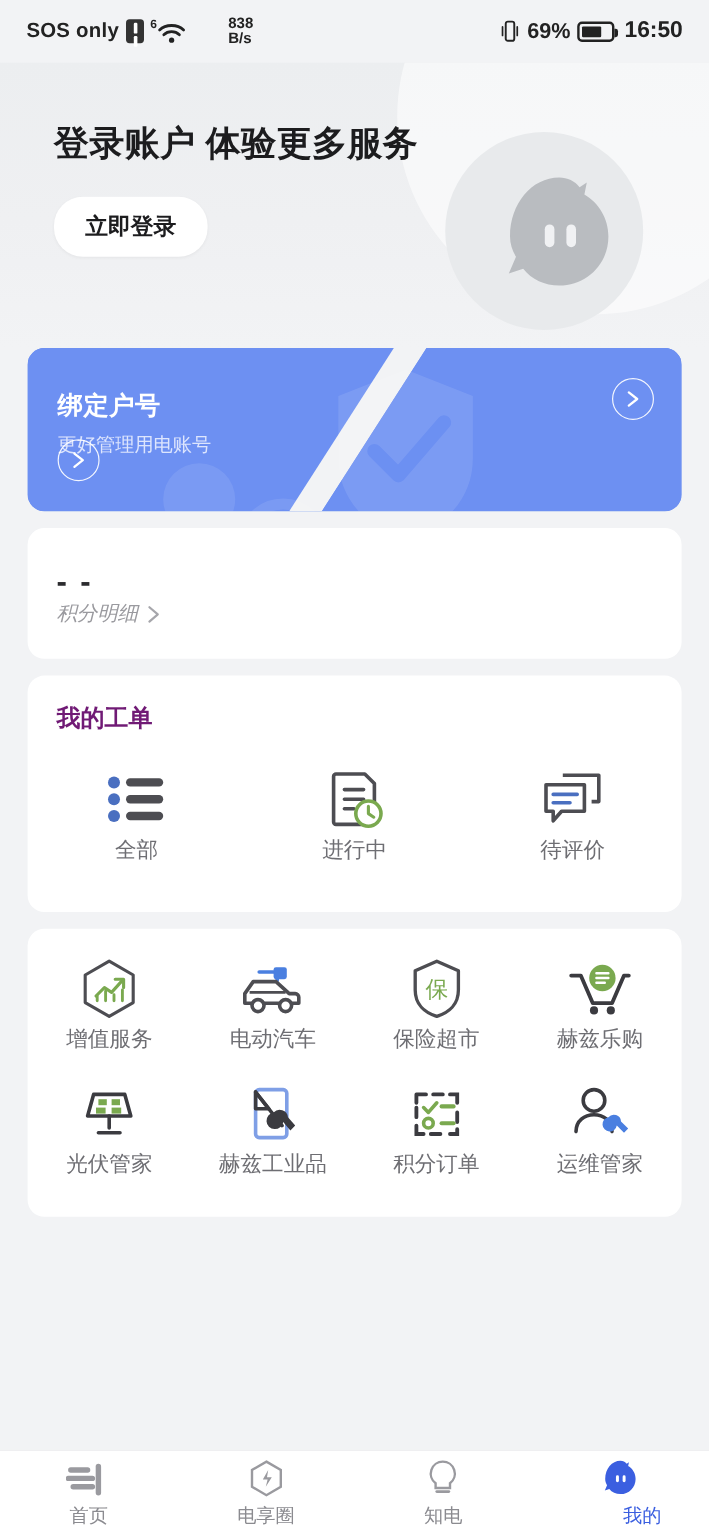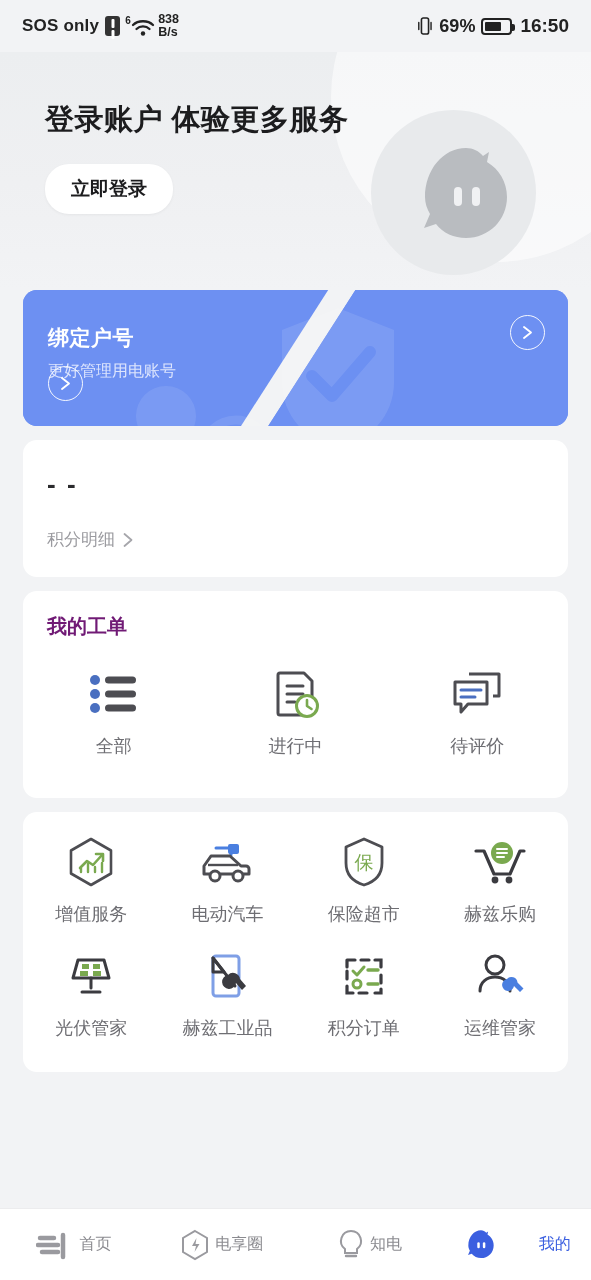--- a/index.html
+++ b/index.html
@@ -24,21 +24,21 @@
     width:15px; height:20px; background:#333; border-radius:3px;
     position:relative;
   }
   .warn-ic::after {
     content:""; position:absolute; left:50%; top:3px; transform:translateX(-50%);
     width:3px; height:9px; background:#fff; border-radius:1px;
     box-shadow:0 11px 0 0 #fff;
   }
   .wifi-wrap { position:relative; width:26px; height:22px; }
   .wifi-wrap .six { position:absolute; left:-1px; top:0px; font-size:10px; font-weight:700; }
-  .net-speed { font-size:12.5px; line-height:13px; font-weight:600; text-align:left; }
+  .net-speed { font-size:12.5px; line-height:13px; font-weight:600; text-align:left;margin-left:32px; }
   .vib-ic { width:16px; height:22px; }
   .pct { font-size:18px; font-weight:600; }
   .batt {
     width:31px; height:17px; border:2px solid #222; border-radius:4px;
     position:relative; display:flex; align-items:center; padding:2px;
   }
   .batt::after {
     content:""; position:absolute; right:-5px; top:4px;
     width:3px; height:7px; background:#222; border-radius:0 2px 2px 0;
   }
@@ -124,43 +124,43 @@
     padding:22px 24px 0;
   }
 
   
   .points-card { padding:34px 24px 26px; }
   .points-val {
     font-size:26px; font-weight:700; color:#2b2b2e; letter-spacing:2px;
     line-height:20px;
   }
   .points-link {
-    margin-top:34px; display:flex; align-items:center; gap:7px;
-    font-size:17px; color:#9a9a9f;
+    margin-top:6px; display:flex; align-items:center; gap:7px;
+    font-size:17px; color:#9a9a9f;font-style:italic;
   }
 
   
   .grid3 { display:flex; padding:18px 0 26px; }
   .grid3 > .cell { flex:1; }
   .grid4 { display:flex; flex-wrap:wrap; padding:14px 0 18px; }
   .grid4 > .cell { width:25%; }
   .cell {
     display:flex; flex-direction:column; align-items:center;
-    gap:14px; padding:10px 0 14px; cursor:pointer;
+    gap:4px; padding:10px 0 14px; cursor:pointer;
   }
   .cell .ic { height:52px; display:flex; align-items:center; justify-content:center; }
   .cell .lb { font-size:18px; color:#6e6e73; }
 
   
   .tabbar {
     position:absolute; left:0; right:0; bottom:0; height:72px;
     background:#fff; display:flex; border-top:1px solid #ececee;
   }
   .tab {
-    flex:1; display:flex; align-items:center;
+    flex:1; display:flex; flex-direction:column; align-items:center;
     justify-content:center; gap:5px; cursor:pointer;
   }
   .tab .tic { height:32px; display:flex; align-items:flex-end; justify-content:center; }
   .tab .tlb { font-size:16px; color:#8b8b90; }
   .tab.active .tlb { color:#3b5fe0;margin-left:36px; }
 
   .scroll-area { position:absolute; left:0; right:0; top:52px; bottom:72px; overflow:hidden; }
 </style>
 </head>
 <body>

